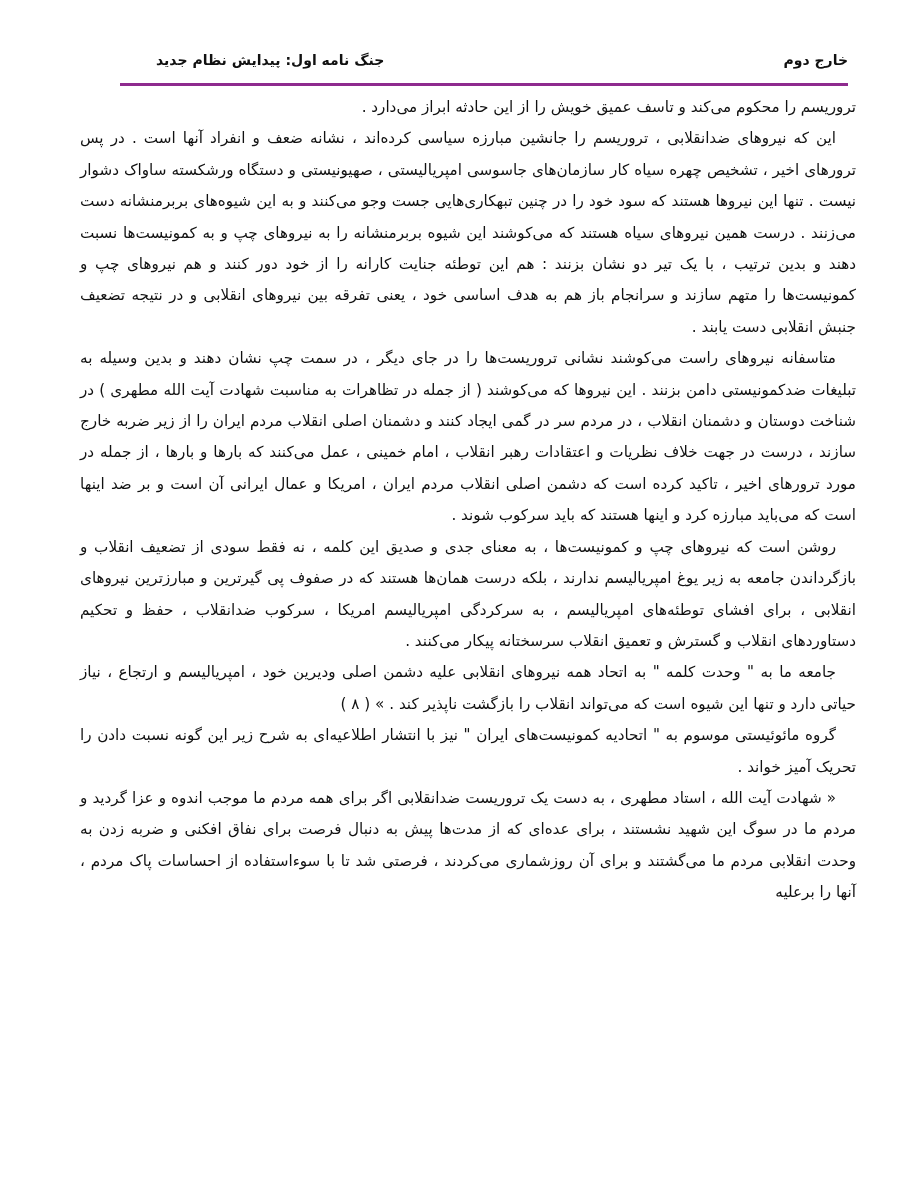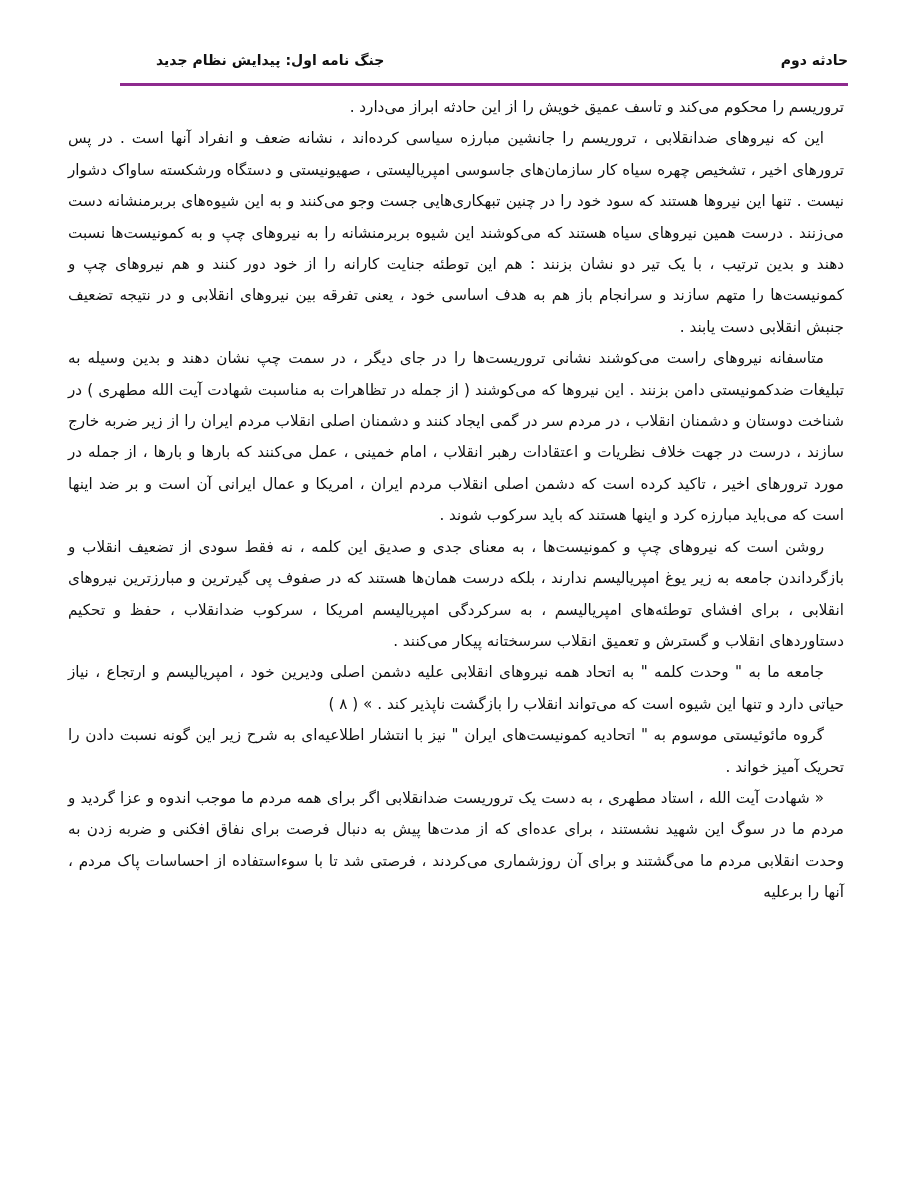--- a/index.html
+++ b/index.html
@@ -2,32 +2,32 @@
 <html><head>
 <meta charset="utf-8">
 <style>
   html, body { margin: 0; padding: 0; background: #ffffff; }
   body { width: 900px; height: 1200px; position: relative; overflow: hidden;
          font-family: "DejaVu Sans", sans-serif; color: #111; }
   .header { position: absolute; top: 48px; left: 118px; width: 730px; height: 24px;
             direction: rtl; display: flex; justify-content: space-between; align-items: center; }
   .header span { font-weight: bold; font-size: 14px; margin-left: 38px; }
   .rule { position: absolute; top: 83px; left: 120px; width: 728px; height: 3px; background: #8e2a8e; }
-  .body-text { position: absolute; top: 92px; left: 68px; width: 776px; direction: rtl;
+  .body-text { position: absolute; top: 92px; left: 80px; width: 776px; direction: rtl;
                text-align: justify; font-size: 15.2px; line-height: 31.4px; }
   .body-text p { margin: 0; }
   .body-text p.indent { text-indent: 20px; }
   .page-num { position: absolute; top: 1219px; left: 0; width: 900px; text-align: center;
               font-size: 15px; }
 </style>
 </head>
 <body>
 
 <div class="header">
-  <span>حادثه دوم</span>
+  <span>خارج دوم</span>
   <span>جنگ نامه اول: پیدایش نظام جدید</span>
 </div>
 <div class="rule"></div>
 
 <div class="body-text">
   <p>تروریسم را محکوم می‌کند و تاسف عمیق خویش را از این حادثه ابراز می‌دارد .</p>
   <p class="indent">این که نیروهای ضدانقلابی ، تروریسم را جانشین مبارزه سیاسی کرده‌اند ، نشانه ضعف و انفراد آنها است . در پس ترورهای اخیر ، تشخیص چهره سیاه کار سازمان‌های جاسوسی امپریالیستی ، صهیونیستی و دستگاه ورشکسته ساواک دشوار نیست . تنها این نیروها هستند که سود خود را در چنین تبهکاری‌هایی جست وجو می‌کنند و به این شیوه‌های بربرمنشانه دست می‌زنند . درست همین نیروهای سیاه هستند که می‌کوشند این شیوه بربرمنشانه را به نیروهای چپ و به کمونیست‌ها نسبت دهند و بدین ترتیب ، با یک تیر دو نشان بزنند : هم این توطئه جنایت کارانه را از خود دور کنند و هم نیروهای چپ و کمونیست‌ها را متهم سازند و سرانجام باز هم به هدف اساسی خود ، یعنی تفرقه بین نیروهای انقلابی و در نتیجه تضعیف جنبش انقلابی دست یابند .</p>
   <p class="indent">متاسفانه نیروهای راست می‌کوشند نشانی تروریست‌ها را در جای دیگر ، در سمت چپ نشان دهند و بدین وسیله به تبلیغات ضدکمونیستی دامن بزنند . این نیروها که می‌کوشند ( از جمله در تظاهرات به مناسبت شهادت آیت الله مطهری ) در شناخت دوستان و دشمنان انقلاب ، در مردم سر در گمی ایجاد کنند و دشمنان اصلی انقلاب مردم ایران را از زیر ضربه خارج سازند ، درست در جهت خلاف نظریات و اعتقادات رهبر انقلاب ، امام خمینی ، عمل می‌کنند که بارها و بارها ، از جمله در مورد ترورهای اخیر ، تاکید کرده است که دشمن اصلی انقلاب مردم ایران ، امریکا و عمال ایرانی آن است و بر ضد اینها است که می‌باید مبارزه کرد و اینها هستند که باید سرکوب شوند .</p>
   <p class="indent">روشن است که نیروهای چپ و کمونیست‌ها ، به معنای جدی و صدیق این کلمه ، نه فقط سودی از تضعیف انقلاب و بازگرداندن جامعه به زیر یوغ امپریالیسم ندارند ، بلکه درست همان‌ها هستند که در صفوف پی گیرترین و مبارزترین نیروهای انقلابی ، برای افشای توطئه‌های امپریالیسم ، به سرکردگی امپریالیسم امریکا ، سرکوب ضدانقلاب ، حفظ و تحکیم دستاوردهای انقلاب و گسترش و تعمیق انقلاب سرسختانه پیکار می‌کنند .</p>
   <p class="indent">جامعه ما به " وحدت کلمه " به اتحاد همه نیروهای انقلابی علیه دشمن اصلی ودیرین خود ، امپریالیسم و ارتجاع ، نیاز حیاتی دارد و تنها این شیوه است که می‌تواند انقلاب را بازگشت ناپذیر کند . » ( ۸ )</p>

